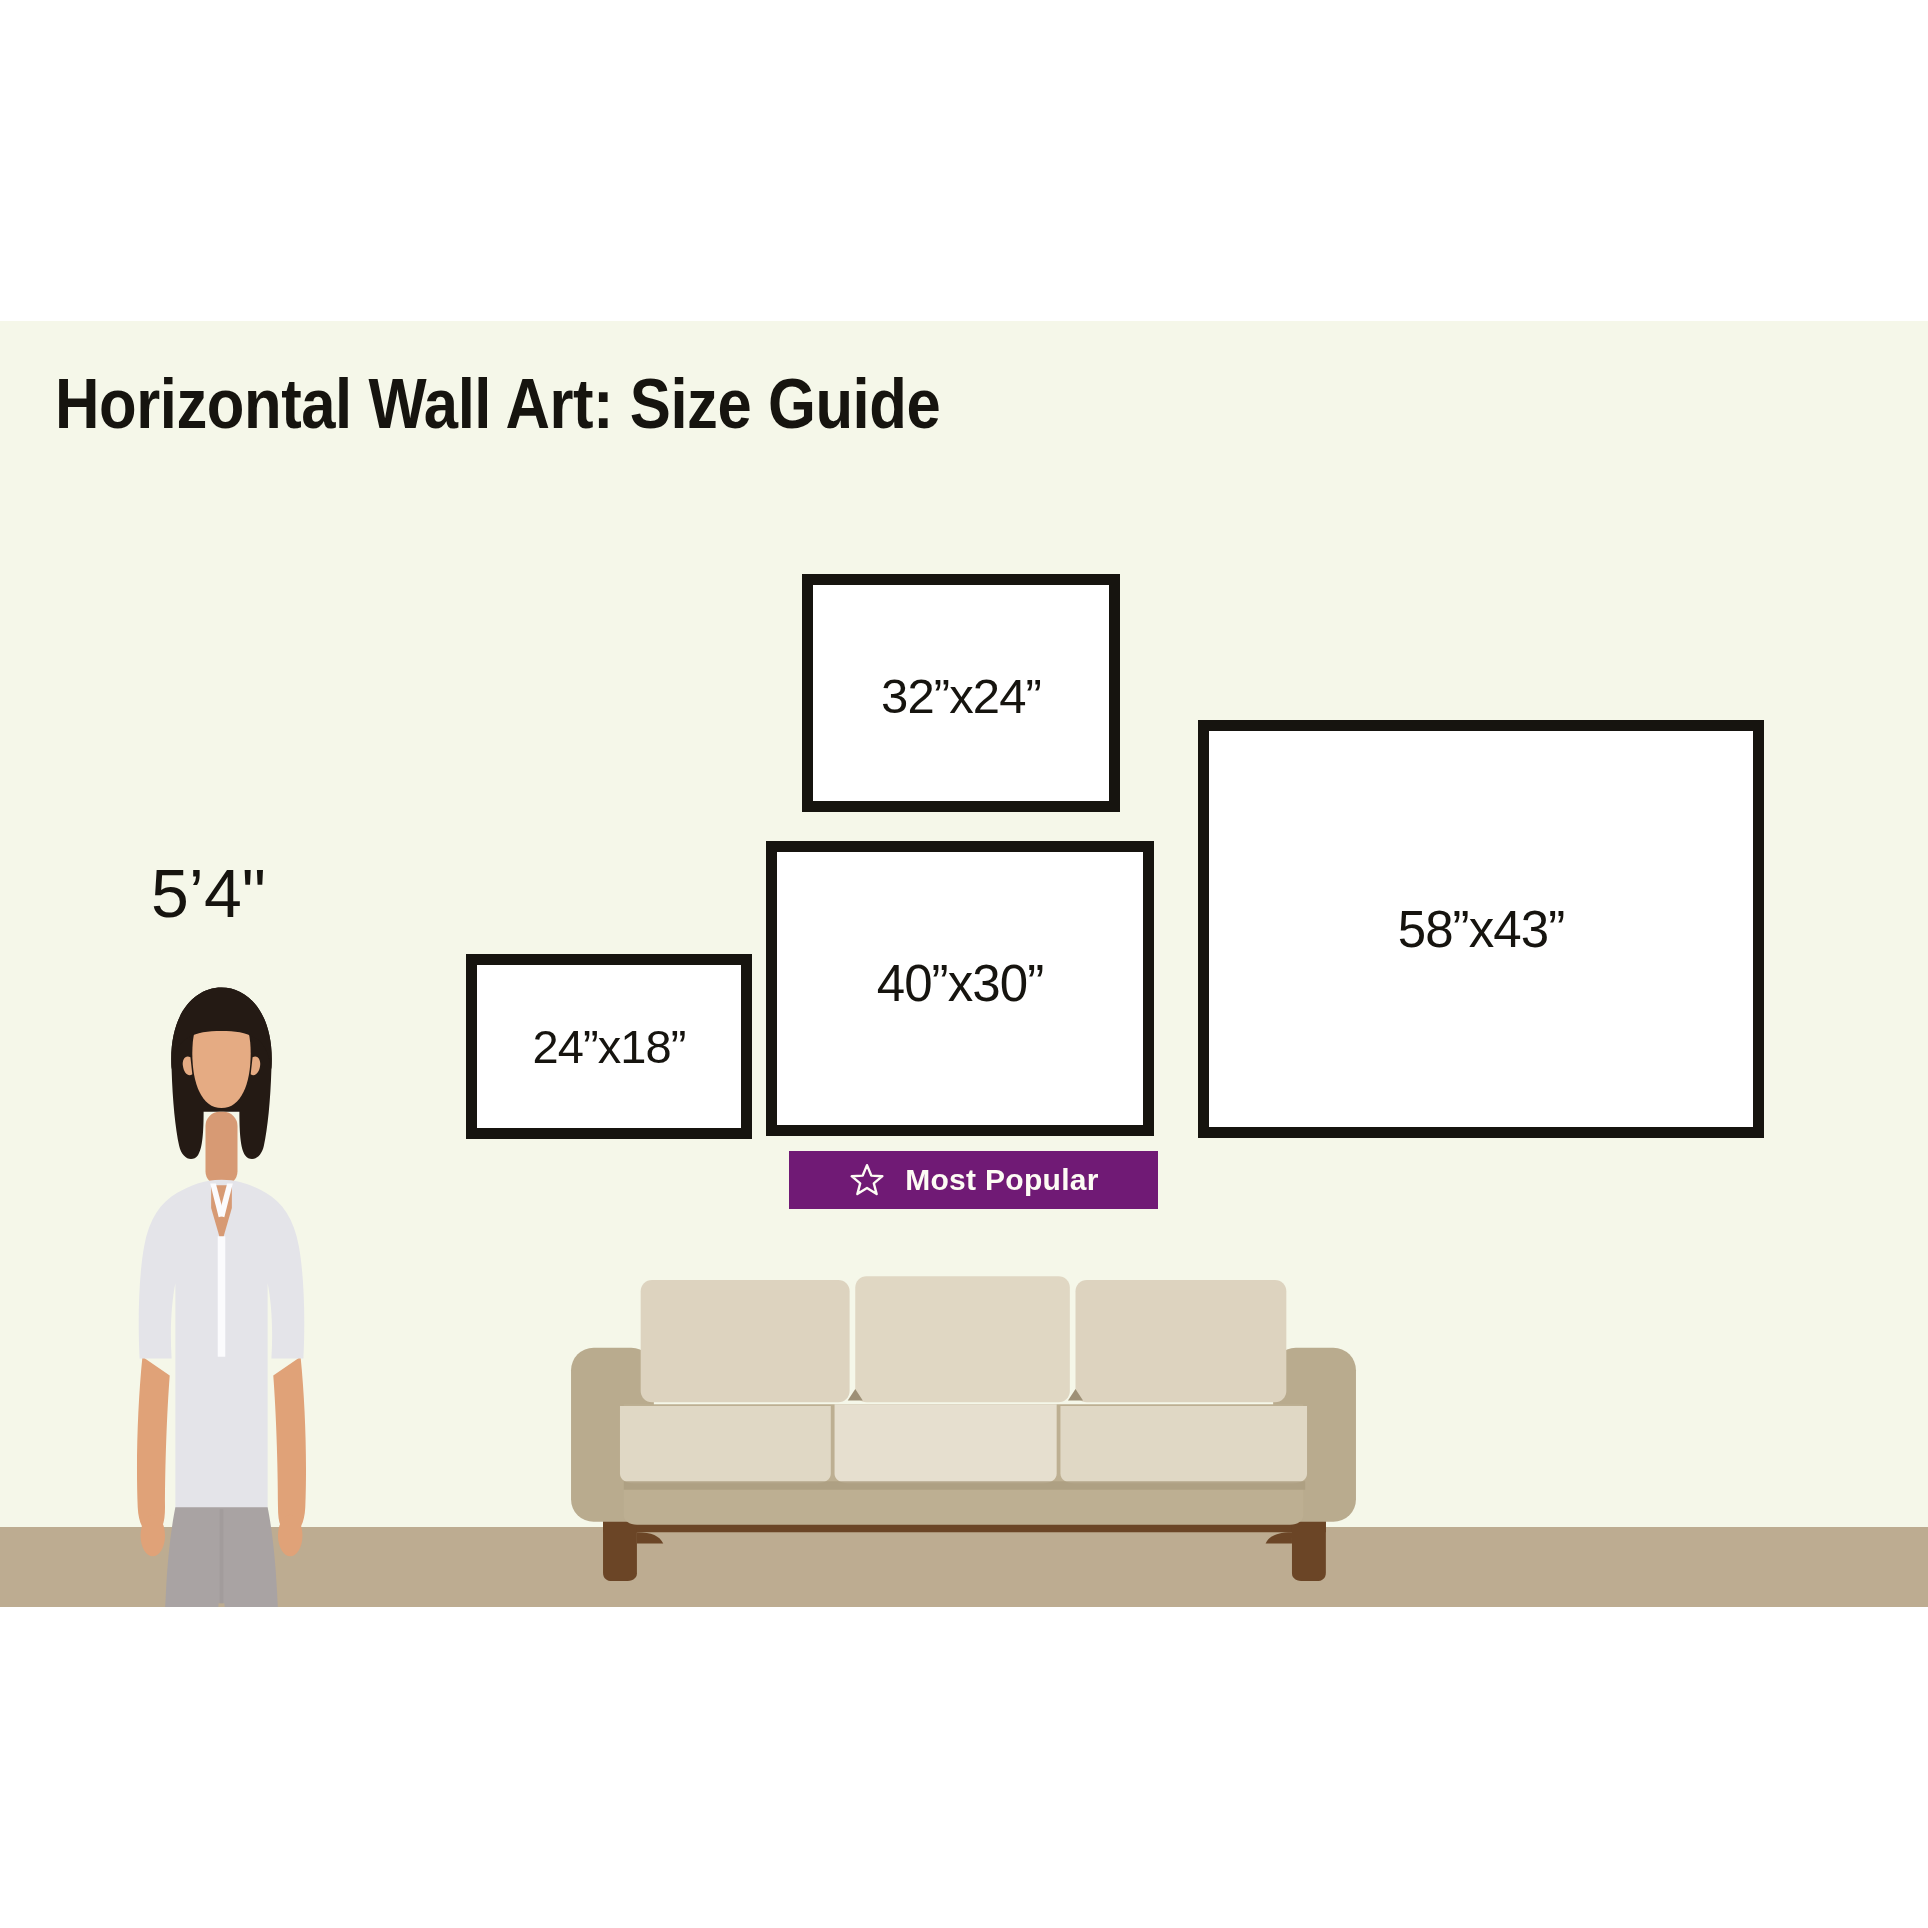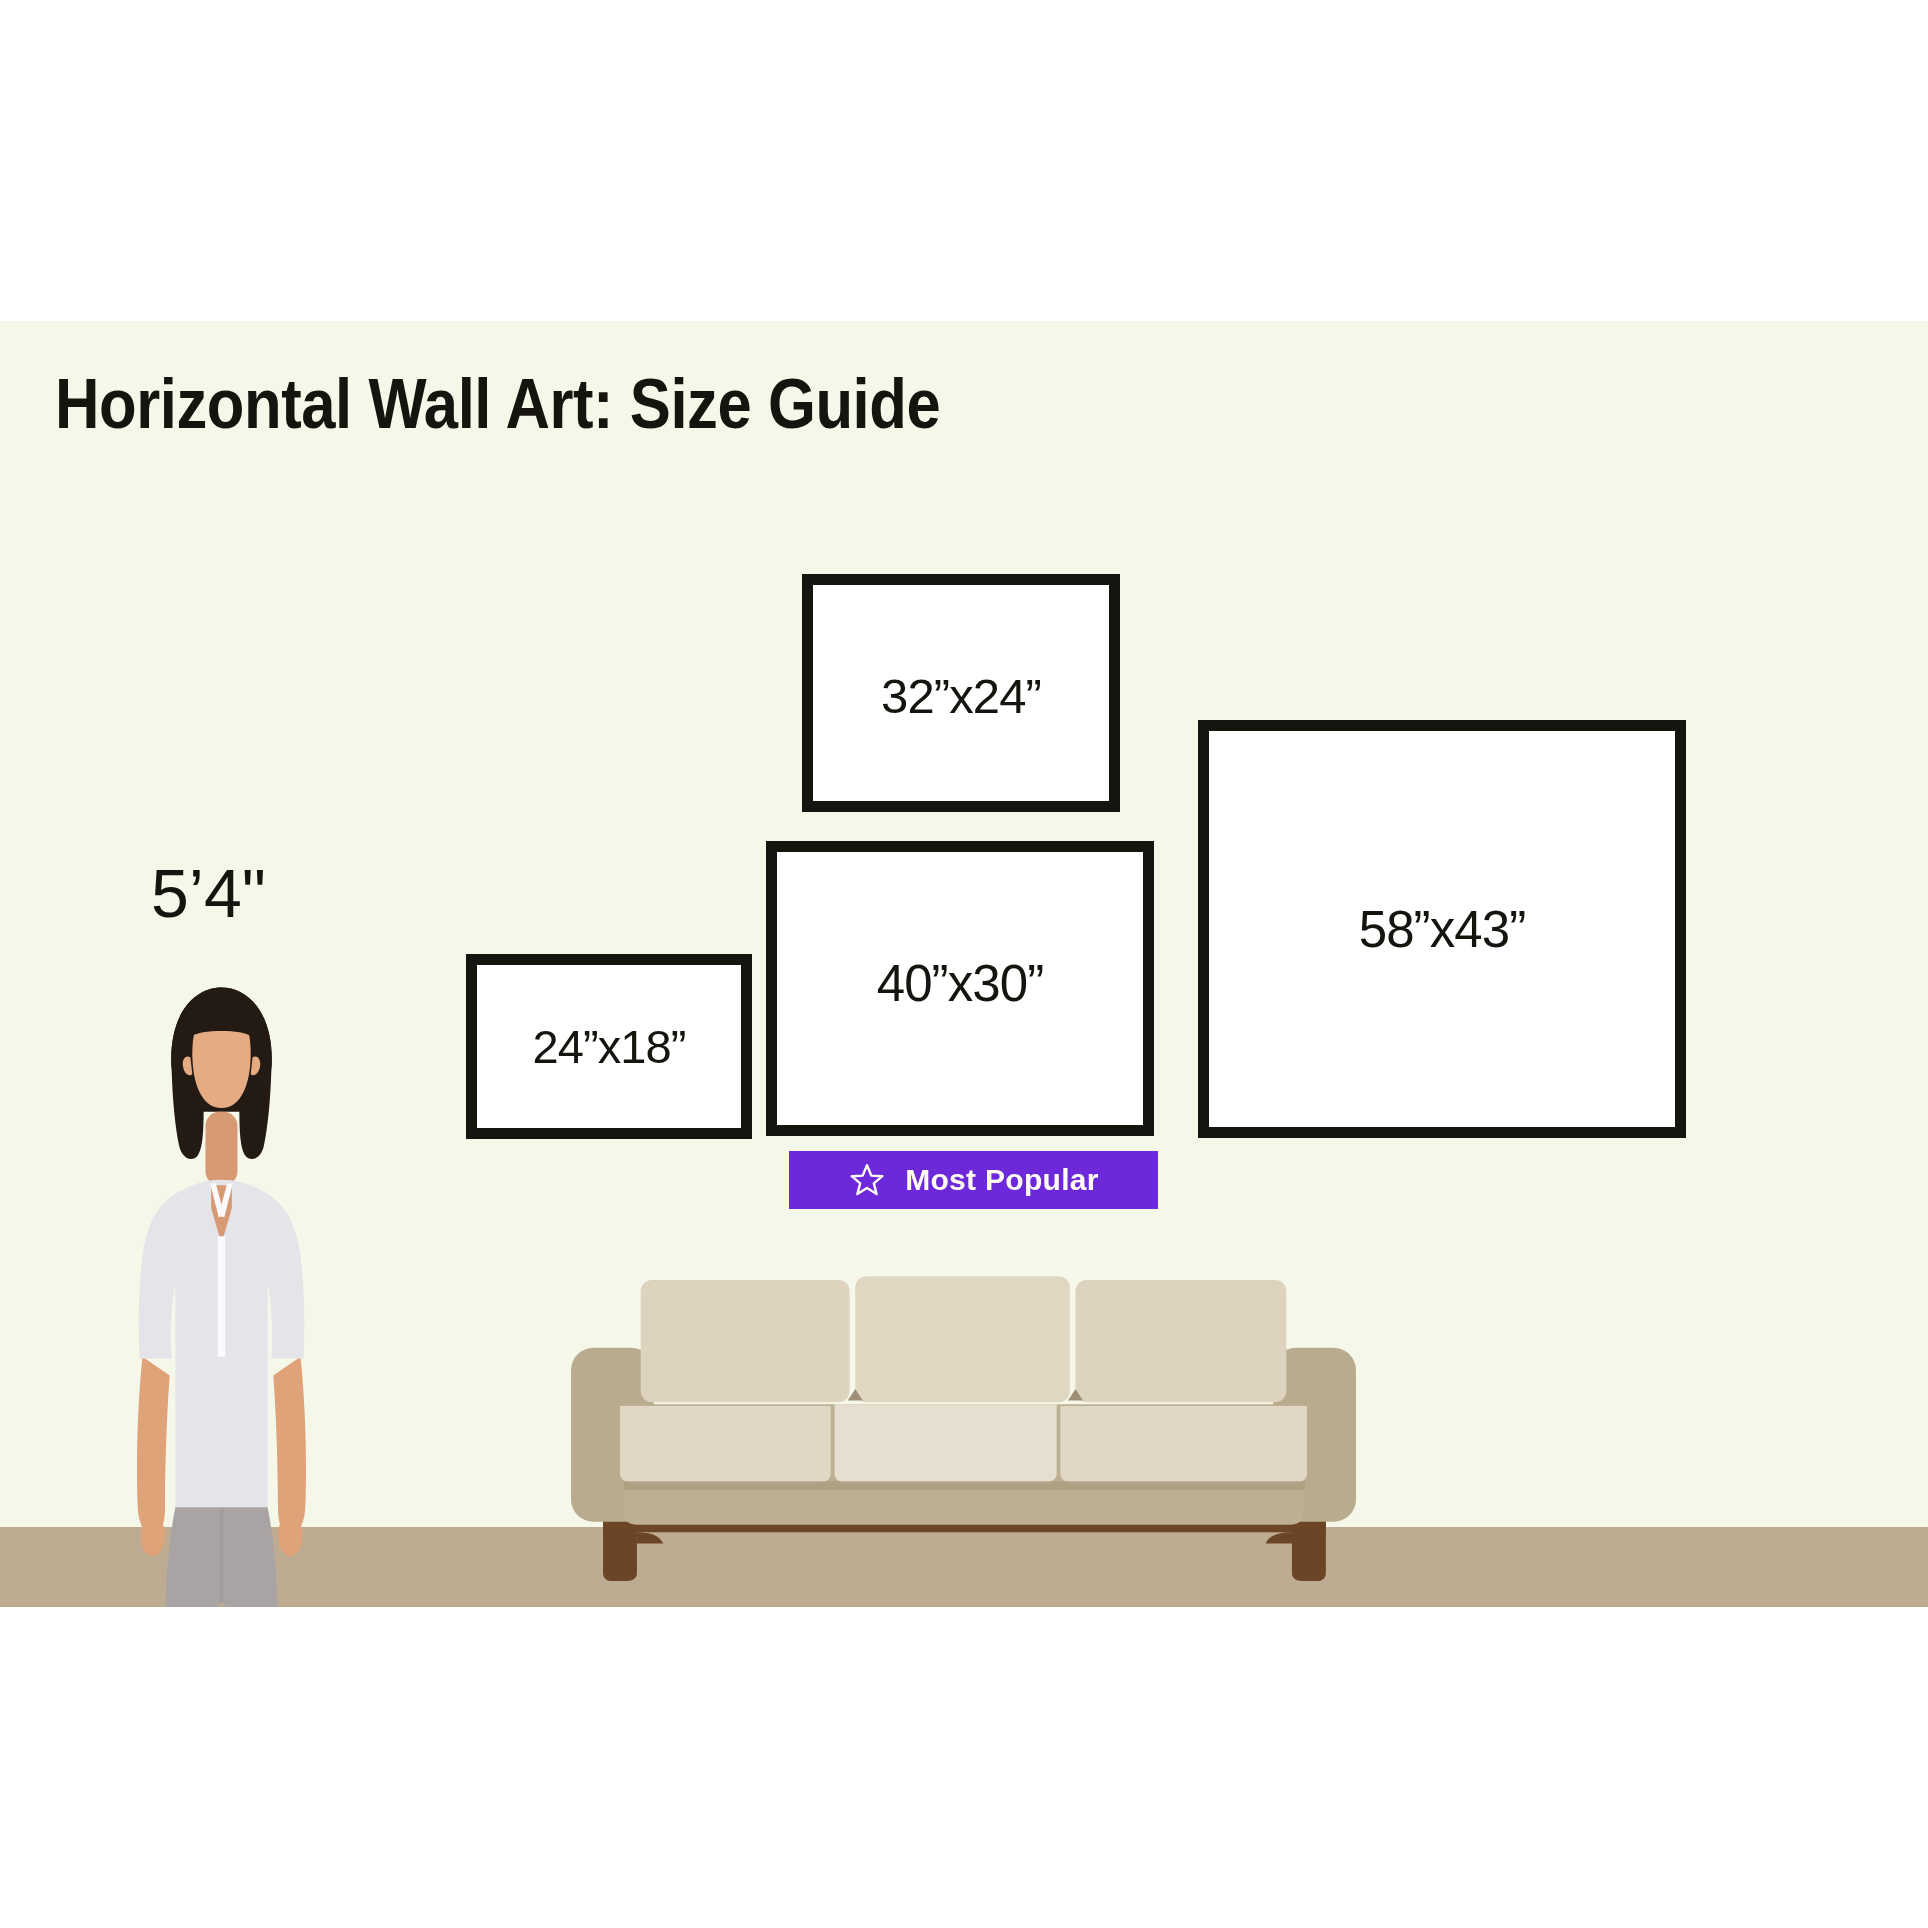--- a/index.html
+++ b/index.html
@@ -70,34 +70,34 @@
     white-space: nowrap;
     letter-spacing: -0.9px;
   }
   .frame.label-high { align-items: flex-start; }
   .frame.label-high .frame-label { margin-top: 28%; }
 
   #frame-24x18  { left: 466px;  top: 633px;  width: 286px; height: 185px; }
   #frame-32x24  { left: 802px;  top: 253px;  width: 318px; height: 238px; }
   #frame-40x30  { left: 766px;  top: 520px;  width: 388px; height: 295px; }
   #frame-46x34  { left: 1257px; top: 37px;   width: 419px; height: 331px; }
-  #frame-58x43  { left: 1198px; top: 399px;  width: 488px; height: 418px; }
+  #frame-58x43  { left: 1198px; top: 399px;  width: 566px; height: 418px; }
 
   #frame-24x18 .frame-label { font-size: 47px; }
   #frame-32x24 .frame-label { font-size: 49px; }
   #frame-40x30 .frame-label { font-size: 51px; }
   #frame-46x34 .frame-label { font-size: 51px; }
   #frame-58x43 .frame-label { font-size: 51px; }
 
   
   #badge {
     position: absolute;
     left: 789px; top: 830px;
     width: 369px; height: 58px;
-    background: #6d28d9;
+    background: #701a75;
     display: flex;
     align-items: center;
     justify-content: center;
     gap: 19px;
   }
   #badge .badge-star { width: 38px; height: 38px; display:block; flex: none; }
   #badge .badge-text {
     font-size: 30px;
     font-weight: 700;
     color: #fdfbf4;

